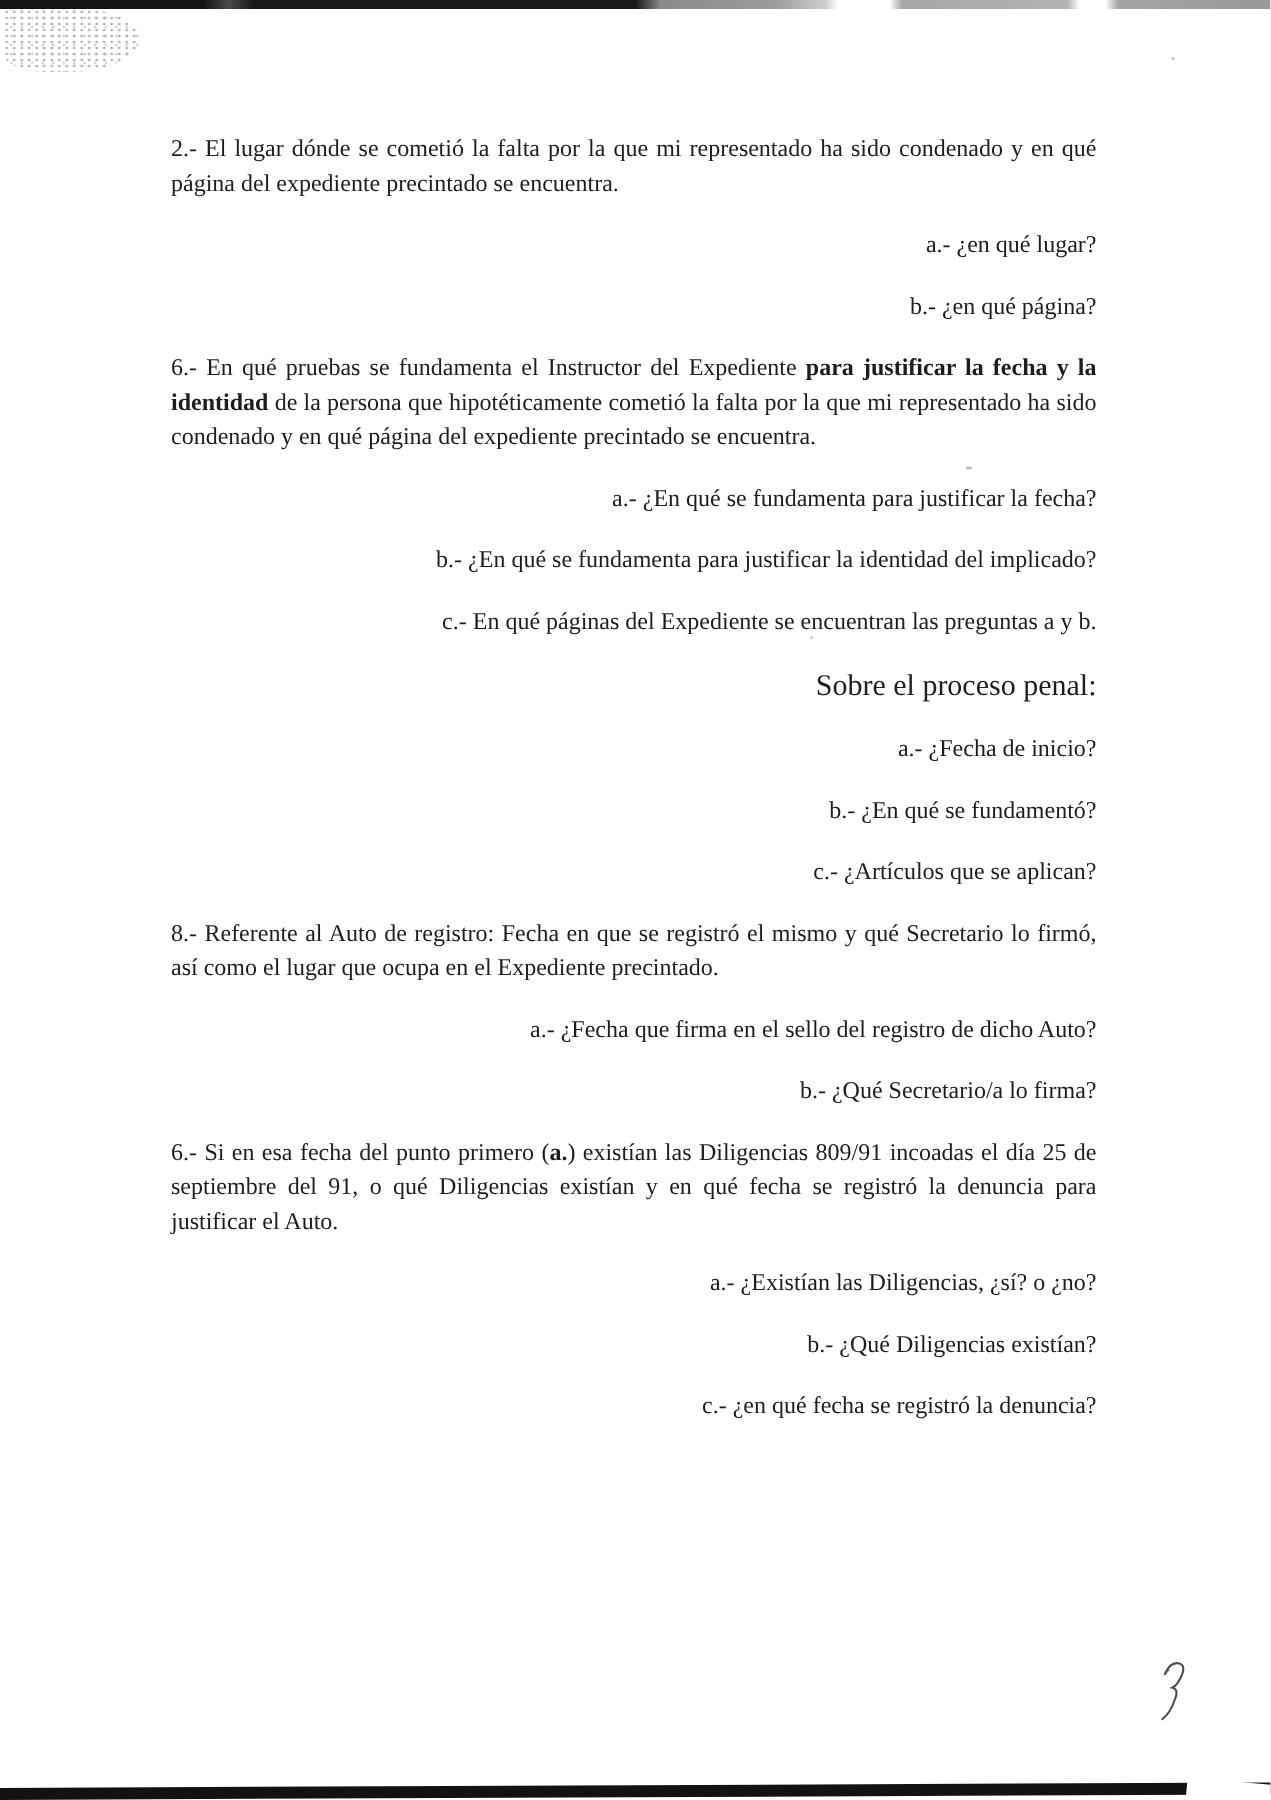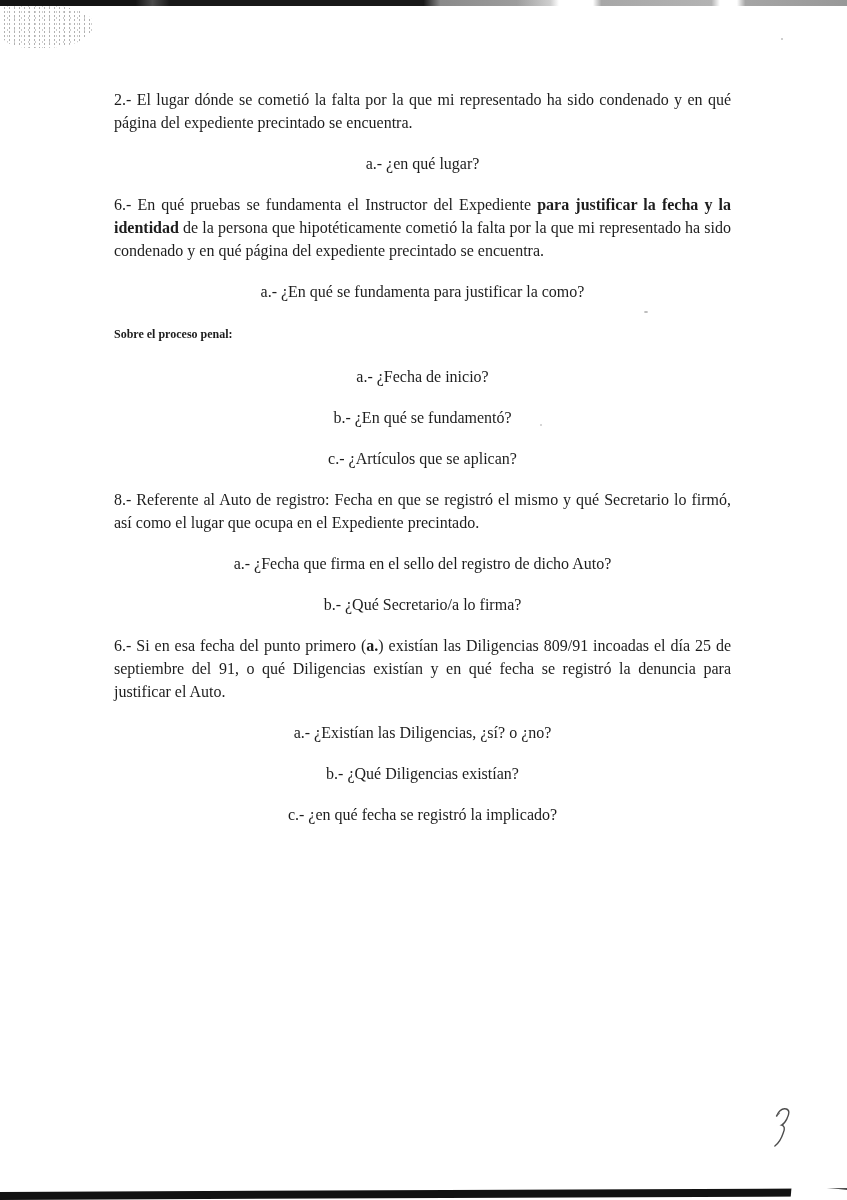--- a/index.html
+++ b/index.html
@@ -56,29 +56,29 @@
   .para {
     margin: 0 0 18px 0;
     font-size: 16px;
     line-height: 23px;
     text-align: justify;
   }
   .sub {
     margin: 0 0 18px 0;
     font-size: 16px;
     line-height: 23px;
-    text-align: center;
+    text-align: right;
   }
   .b { font-weight: 700; }
   .heading {
     margin: 14px 0 18px 0;
-    font-size: 12px;
+    font-size: 20px;
     line-height: 26px;
-    font-weight: 700;
-    text-align: left;
+    font-weight: 400;
+    text-align: right;
   }
   .handwritten-number {
     position: absolute; left: 773px; top: 1106px;
     width: 24px; height: 50px;
     transform: rotate(6deg);
   }
 </style>
 </head>
 <body>
 
@@ -89,45 +89,48 @@
   <div class="speck speck-1"></div>
   <div class="speck speck-2"></div>
   <div class="speck speck-3"></div>
 
   <div class="content">
 
     <p class="para">
       <span>2.- El lugar dónde se cometió la falta por la que mi representado ha sido condenado y en qué página del expediente precintado se encuentra.</span>
     </p>
     <p class="sub">a.- ¿en qué lugar?</p>
+    <p class="sub">b.- ¿en qué página?</p>
 
     <p class="para">
       <span>6.- En qué pruebas se fundamenta el Instructor del Expediente </span><span class="b">para justificar la fecha y la identidad</span><span> de la persona que hipotéticamente cometió la falta por la que mi representado ha sido condenado y en qué página del expediente precintado se encuentra.</span>
     </p>
-    <p class="sub">a.- ¿En qué se fundamenta para justificar la como?</p>
+    <p class="sub">a.- ¿En qué se fundamenta para justificar la fecha?</p>
+    <p class="sub">b.- ¿En qué se fundamenta para justificar la identidad del implicado?</p>
+    <p class="sub">c.- En qué páginas del Expediente se encuentran las preguntas a y b.</p>
 
     <h2 class="heading">Sobre el proceso penal:</h2>
 
     <p class="sub">a.- ¿Fecha de inicio?</p>
     <p class="sub">b.- ¿En qué se fundamentó?</p>
     <p class="sub">c.- ¿Artículos que se aplican?</p>
 
 
     <p class="para">
       <span>8.- Referente al Auto de registro: Fecha en que se registró el mismo y qué Secretario lo firmó, así como el lugar que ocupa en el Expediente precintado.</span>
     </p>
     <p class="sub">a.- ¿Fecha que firma en el sello del registro de dicho Auto?</p>
     <p class="sub">b.- ¿Qué Secretario/a lo firma?</p>
 
     <p class="para">
       <span>6.- Si en esa fecha del punto primero (</span><span class="b">a.</span><span>) existían las Diligencias 809/91 incoadas el día 25 de septiembre del 91, o qué Diligencias existían y en qué fecha se registró la denuncia para justificar el Auto.</span>
     </p>
     <p class="sub">a.- ¿Existían las Diligencias, ¿sí? o ¿no?</p>
     <p class="sub">b.- ¿Qué Diligencias existían?</p>
-    <p class="sub">c.- ¿en qué fecha se registró la implicado?</p>
+    <p class="sub">c.- ¿en qué fecha se registró la denuncia?</p>
 
   </div>
 
   <div class="handwritten-number" aria-label="3">
     <svg width="24" height="50" viewBox="0 0 24 50">
       <path d="M2 11 Q5 2 11 3 Q16 4 12.5 13 Q10.5 18 8 19.5 Q12.5 20 10.5 27 Q8.5 36.5 3.5 41" fill="none" stroke="#4d4d4d" stroke-width="1.4" stroke-linecap="round"></path>
       <path d="M4.5 8 Q3 9.5 2.5 11" fill="none" stroke="#6a6a6a" stroke-width="1" stroke-linecap="round"></path>
     </svg>
   </div>
 

